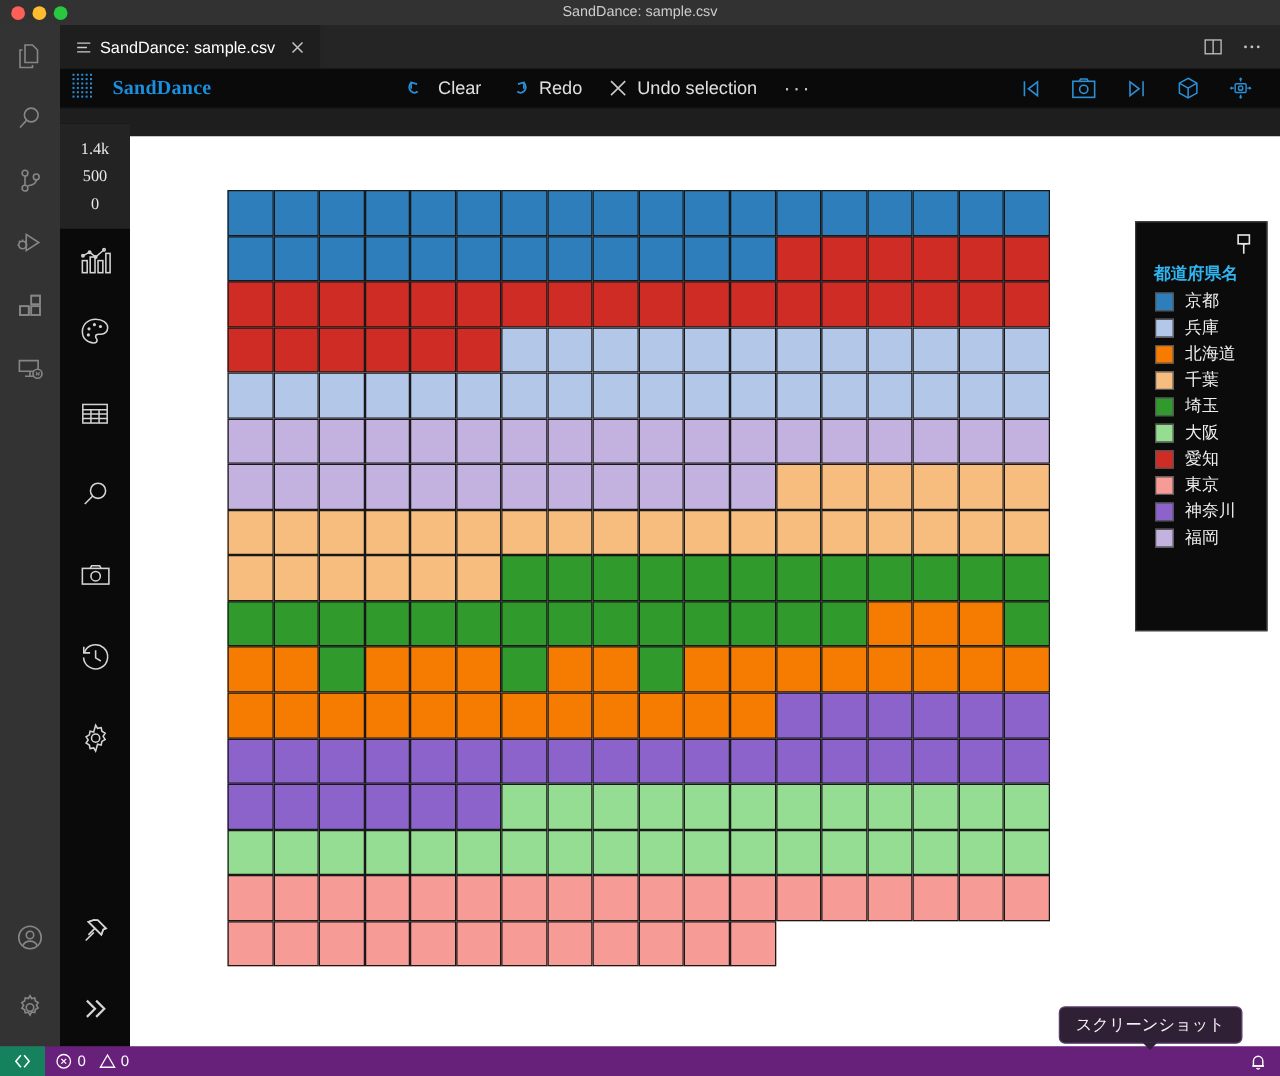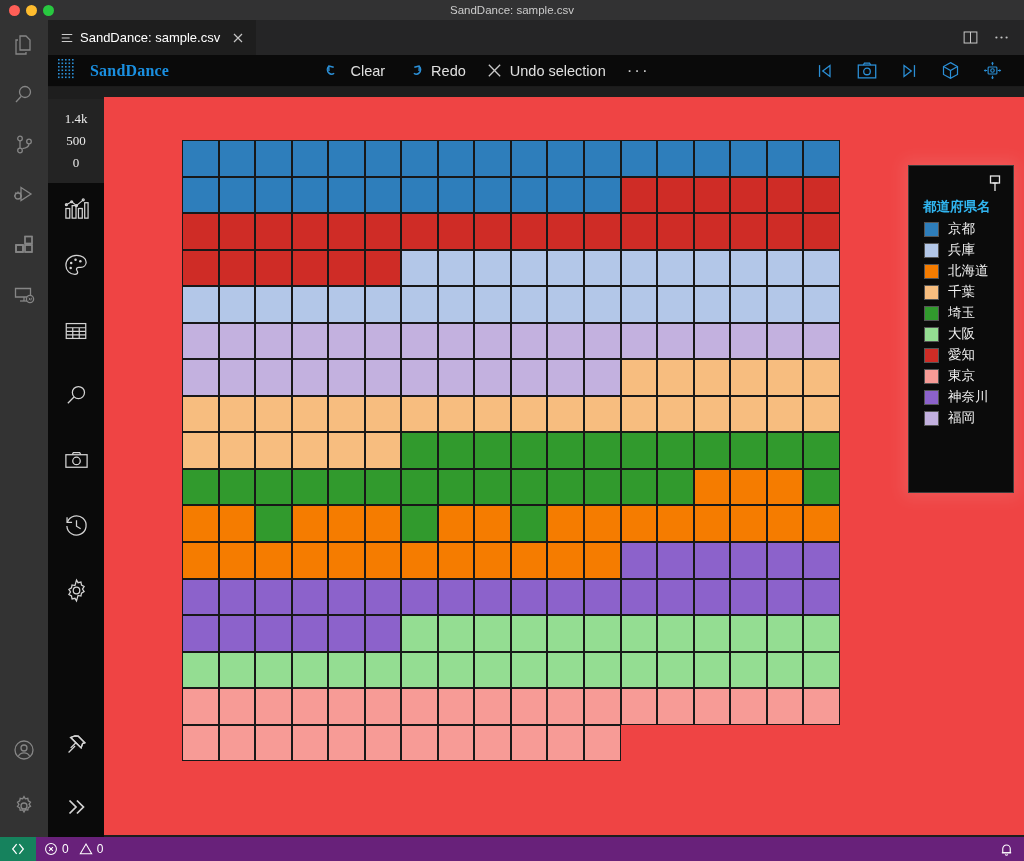--- a/index.html
+++ b/index.html
@@ -94,22 +94,22 @@
     font-family: "Liberation Serif", "DejaVu Serif", serif;
   }
   .rail-icon {
     width: 56px; height: 65px; display: flex; align-items: center; justify-content: center;
     color: #d4d4d4;
   }
   .rail-spacer { flex: 1; }
 
   
   .canvas {
-    position: absolute; top: 97px; left: 104px; width: 920px; height: 738px;
-    background: #ef4444; overflow: hidden;
+    position: absolute; top: 109px; left: 104px; width: 920px; height: 738px;
+    background: #ffffff; overflow: hidden;
   }
   .grid {
     position: absolute; left: 78px; top: 43px;
     display: grid; grid-template-columns: repeat(18, 36.55px);
     grid-auto-rows: 36.55px;
   }
   .cell { border: 1px solid #181818; }
   .cell.empty { border: none; background: transparent; }
 
   
@@ -837,14 +837,15 @@
       <span>
         <svg width="15" height="15" viewBox="0 0 16 16" fill="none" stroke="currentColor" stroke-width="1.2">
           <path d="M4 11.5V7.2a4 4 0 0 1 8 0v4.3z"></path>
             <path d="M3 11.5h10"></path>
             <path d="M6.7 13.2a1.4 1.4 0 0 0 2.6 0"></path>
         </svg>
       </span>
     </div>
   </div>
 
+  <div class="tooltip">スクリーンショット</div>
 
 </div>
 
 </body></html>

